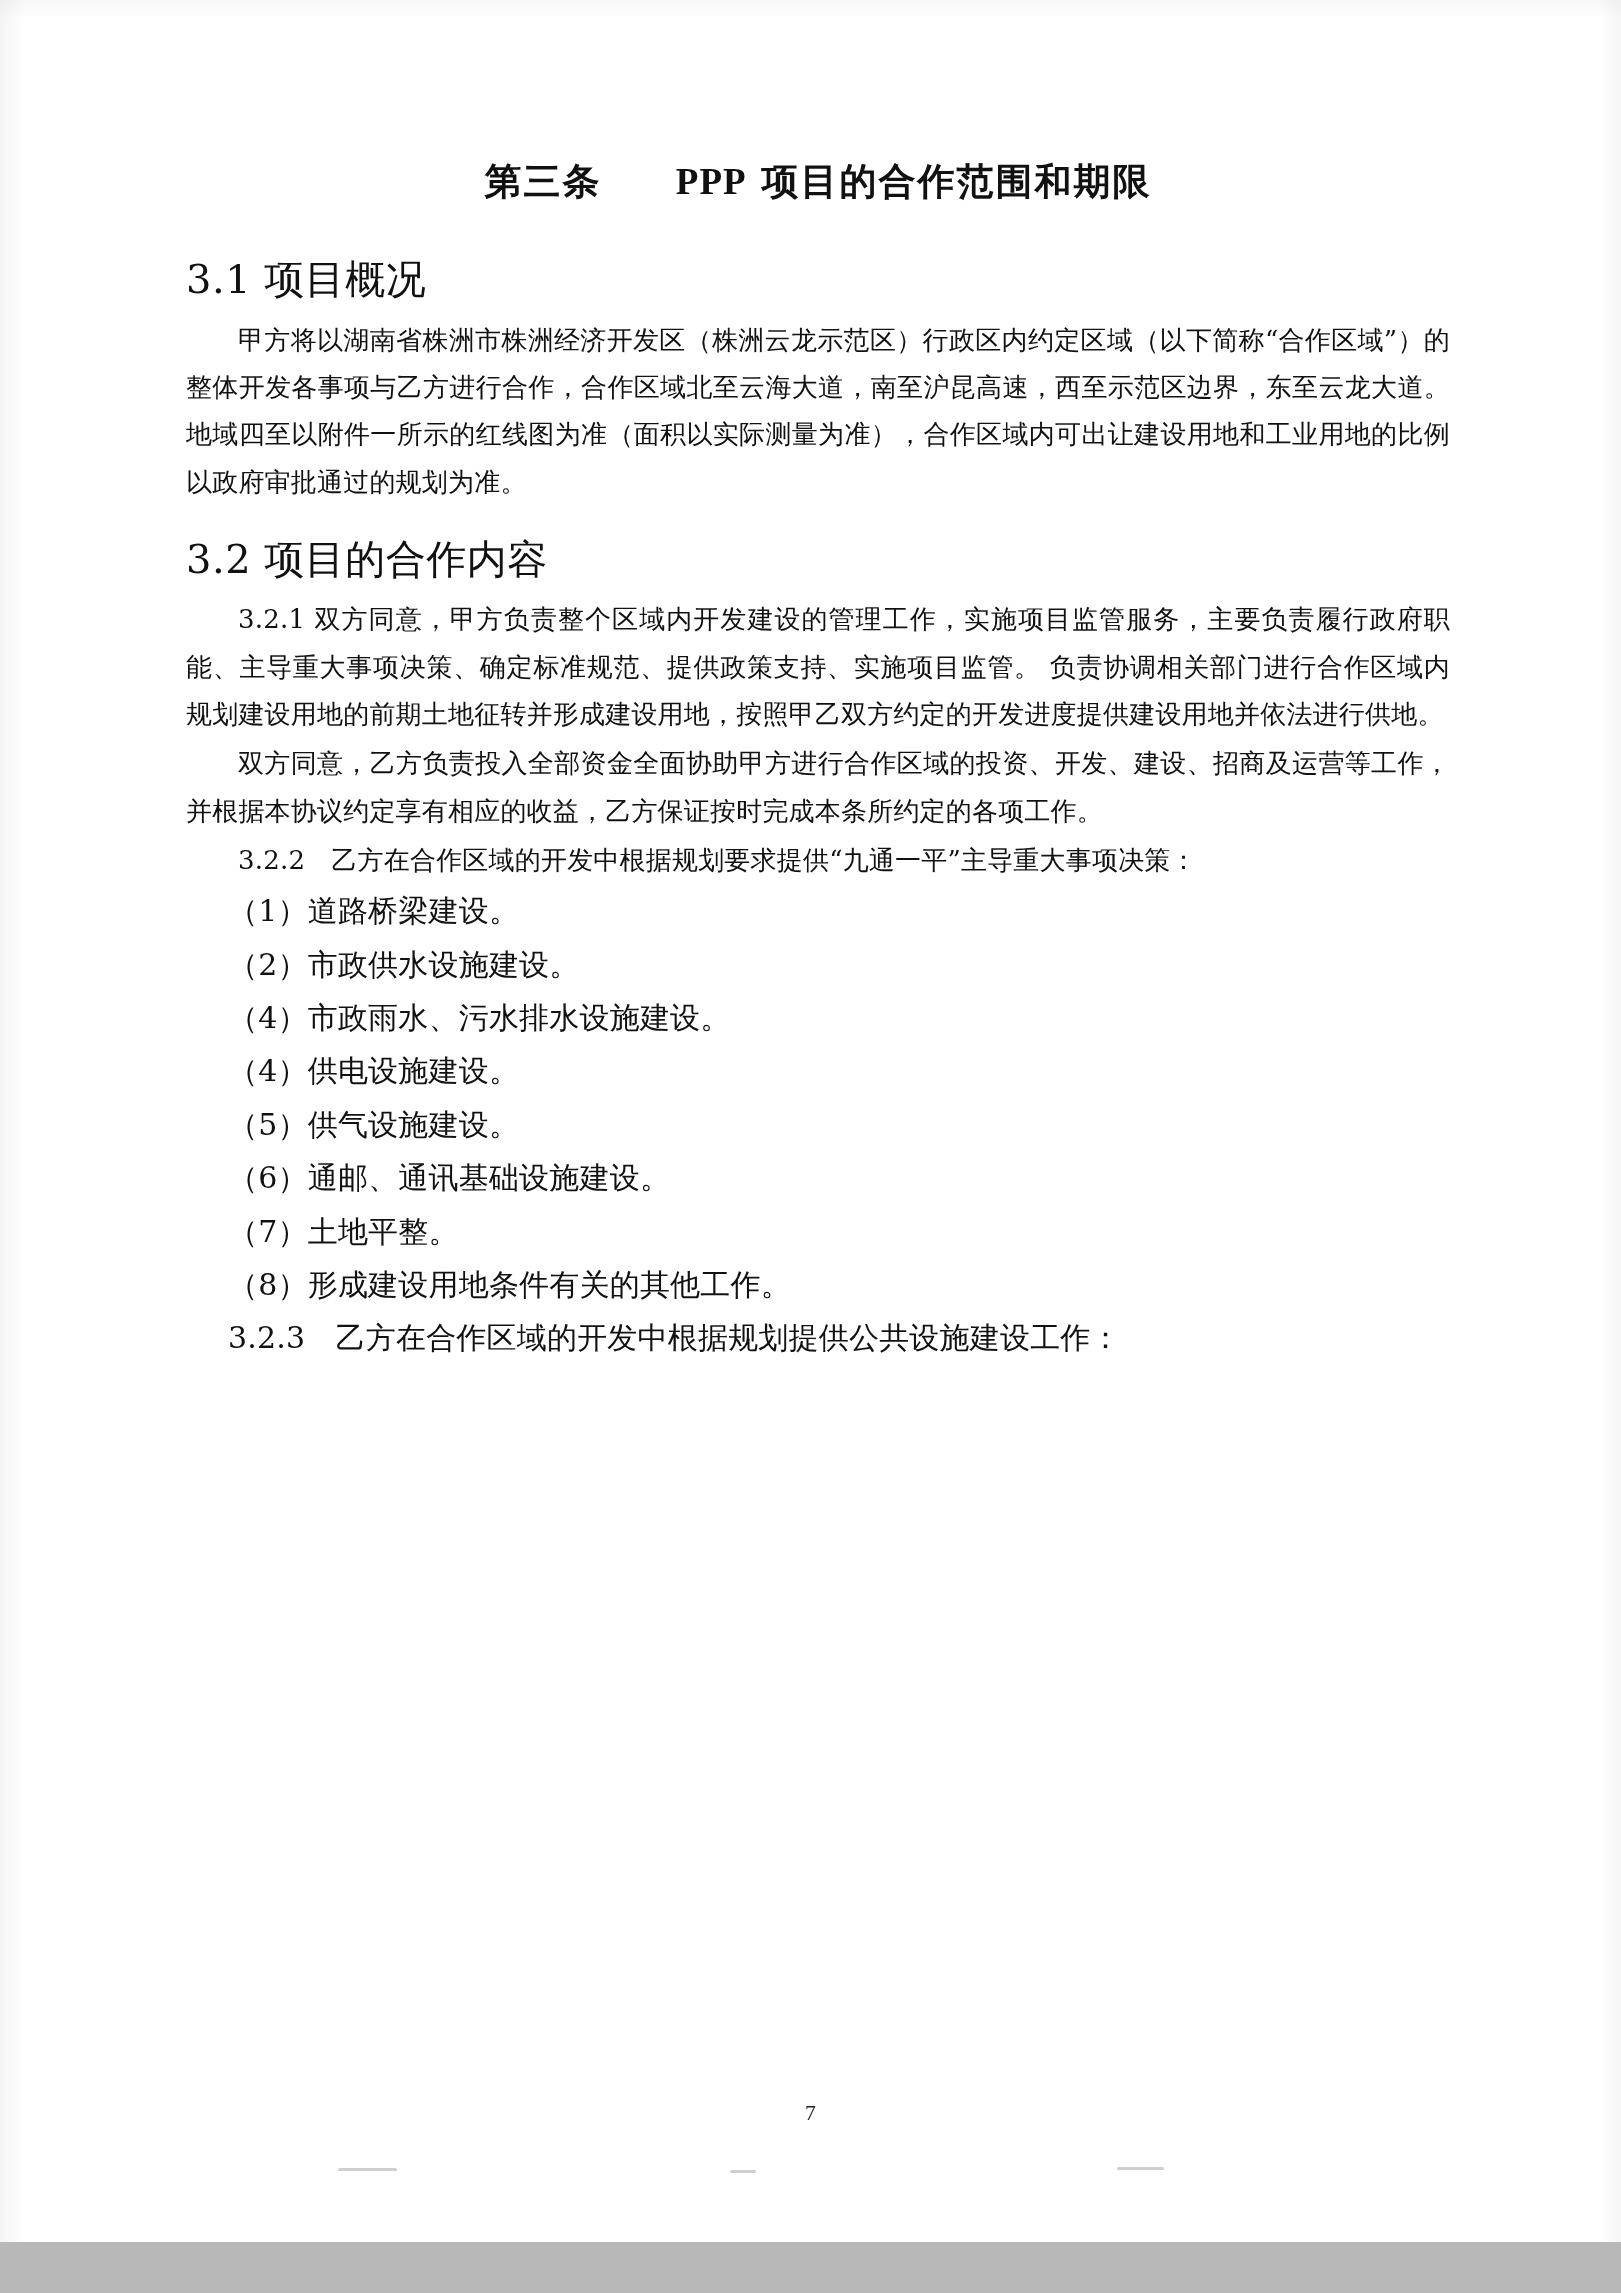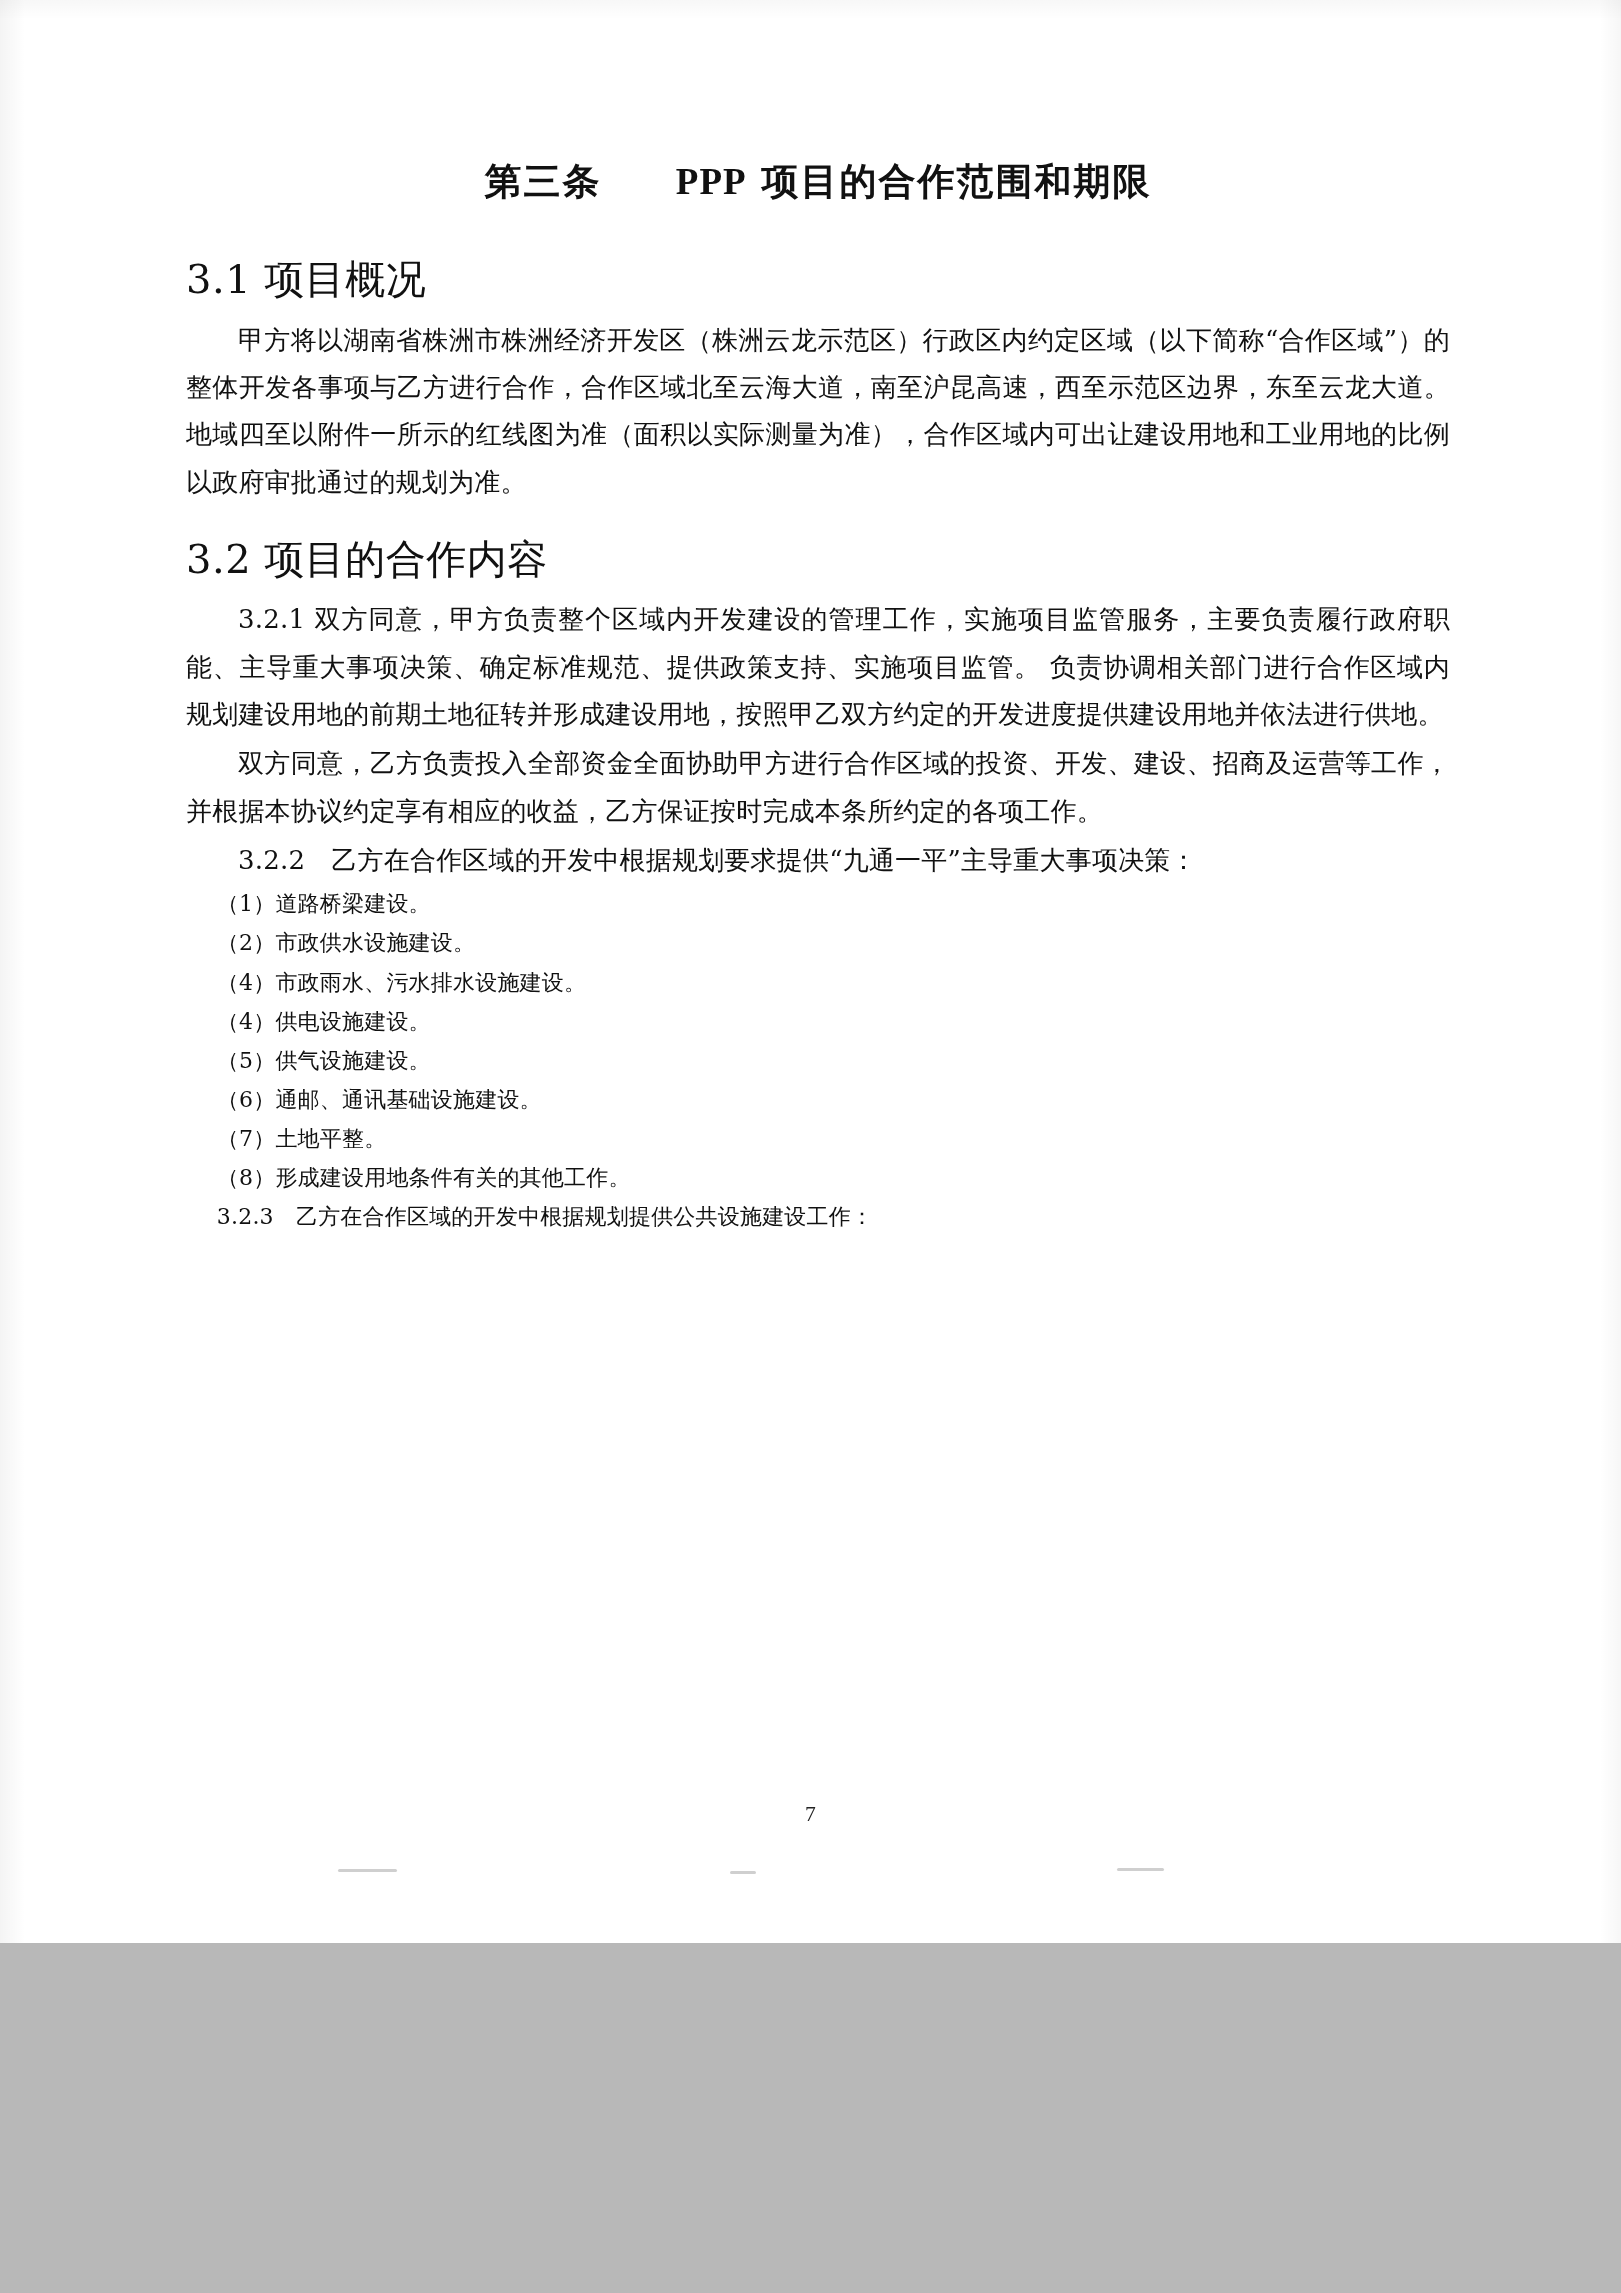--- a/index.html
+++ b/index.html
@@ -3,21 +3,21 @@
 <meta charset="utf-8">
 <style>
   html, body {
     margin: 0;
     padding: 0;
     background: #b8b8b8;
   }
   .page {
     position: relative;
     width: 1621px;
-    height: 1943px;
+    height: 2242px;
     margin: 0 auto;
     background: #ffffff;
     box-sizing: border-box;
     overflow: hidden;
     font-family: "DejaVu Serif", "Liberation Serif", serif;
     color: #111111;
   }
   
   .page::before {
     content: "";
@@ -59,21 +59,21 @@
     text-align: justify;
     text-justify: inter-ideograph;
     margin: 0 0 2px 0;
     text-indent: 2em;
     letter-spacing: 0.2px;
   }
   .para.tight {
     margin-bottom: 0;
   }
   .list-item {
-    font-size: 22px;
+    font-size: 30px;
     line-height: 1.78;
     margin: 0;
     text-indent: 1.4em;
     letter-spacing: 0.2px;
   }
   .page-number {
     position: absolute;
     left: 0;
     right: 0;
     bottom: 116px;

